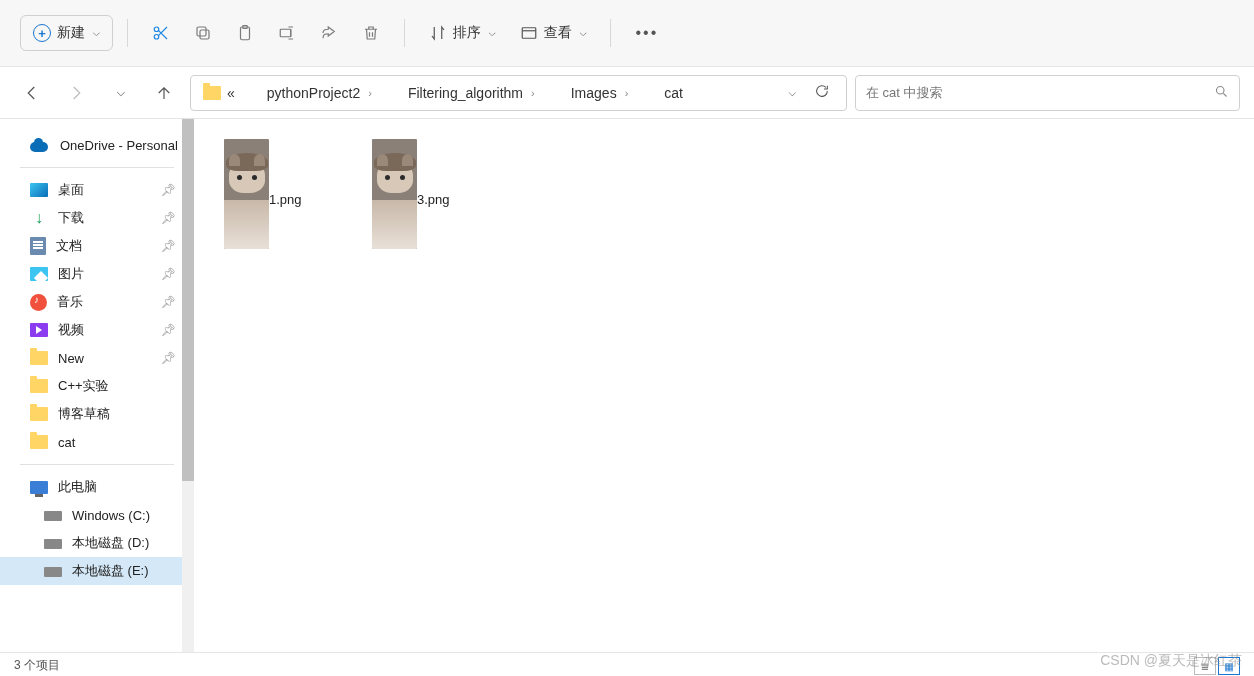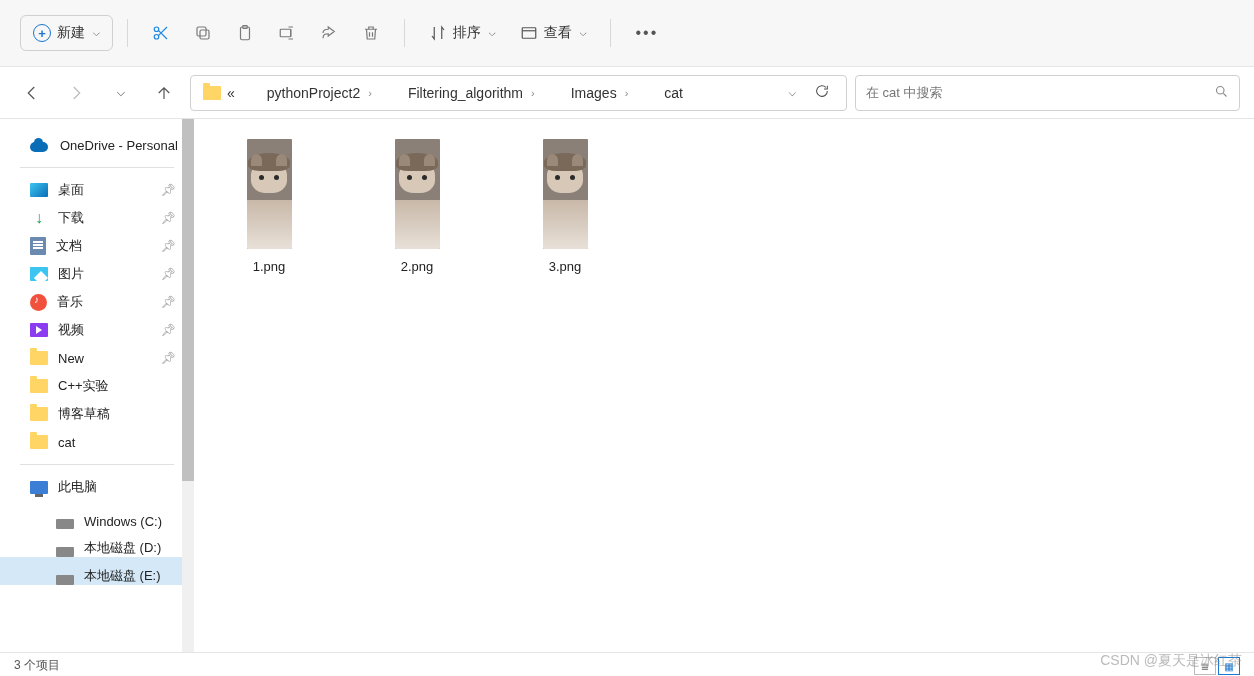--- a/index.html
+++ b/index.html
@@ -29,21 +29,21 @@
     .search-box { width: 385px; height: 36px; border: 1px solid #d0d0d0; border-radius: 4px; display: flex; align-items: center; padding: 0 10px; font-size: 13px; color: #888; }
     .search-box input { border: none; outline: none; flex: 1; font-size: 13px; background: transparent; }
     .search-ico { color: #888; }
 
     
     .main { display: flex; height: calc(676px - 67px - 52px - 24px); }
     .sidebar { width: 194px; overflow: hidden; position: relative; }
     .sbar-scroll { position: absolute; right: 0; top: 0; width: 12px; height: 100%; background: #f0f0f0; }
     .sbar-thumb { width: 12px; background: #c0c0c0; }
     .sb-item { display: flex; align-items: center; height: 28px; padding-left: 30px; font-size: 13px; color: #222; gap: 10px; cursor: pointer; white-space: nowrap; }
-    .sb-item.indent { padding-left: 56px; align-items: flex-end; }
+    .sb-item.indent { padding-left: 44px; }
     .sb-item.active { background: #d4e8f7; }
     .sb-divider { height: 1px; background: #e0e0e0; margin: 8px 20px; }
     .pin { margin-left: auto; margin-right: 18px; color: #888; font-size: 12px; }
 
     
     .ico-folder { width: 18px; height: 14px; background: #ffd566; border-radius: 1px; position: relative; flex-shrink: 0; }
     .ico-folder::before { content: ''; position: absolute; top: -3px; left: 0; width: 7px; height: 3px; background: #ffd566; border-radius: 1px 1px 0 0; }
     .ico-desktop { width: 18px; height: 14px; background: linear-gradient(135deg,#3cc5f1,#0a6db7); border-radius: 1px; flex-shrink: 0; }
     .ico-download { color: #22a05b; font-size: 16px; width: 18px; text-align: center; flex-shrink: 0; line-height: 1; }
     .ico-doc { width: 16px; height: 18px; background: #6b8ab0; border-radius: 1px; position: relative; flex-shrink: 0; }
@@ -56,21 +56,21 @@
     .ico-video::after { content: ''; position: absolute; left: 6px; top: 3px; border-left: 6px solid #fff; border-top: 4px solid transparent; border-bottom: 4px solid transparent; }
     .ico-pc { width: 18px; height: 13px; background: #3a7fd5; border-radius: 1px; position: relative; flex-shrink: 0; }
     .ico-pc::after { content: ''; position: absolute; bottom: -3px; left: 5px; width: 8px; height: 3px; background: #666; }
     .ico-drive { width: 18px; height: 10px; background: #888; border-radius: 1px; flex-shrink: 0; margin-top: 2px; }
     .ico-cloud { width: 20px; height: 14px; position: relative; flex-shrink: 0; }
     .ico-cloud::before { content: ''; position: absolute; width: 18px; height: 10px; background: #0a6db7; border-radius: 6px; bottom: 0; left: 0; }
     .ico-cloud::after { content: ''; position: absolute; width: 9px; height: 9px; background: #0a6db7; border-radius: 50%; top: 0; left: 4px; }
 
     
     .content { flex: 1; padding: 20px 30px; display: flex; gap: 58px; align-items: flex-start; }
-    .file-item { display: flex; flex-direction: column; align-items: center; width: 90px; cursor: pointer; }
+    .file-item { display: flex; flex-direction: row; align-items: center; width: 90px; cursor: pointer; }
     .file-thumb { width: 45px; height: 110px; margin-bottom: 10px; background: #8a8078; position: relative; overflow: hidden; border-radius: 1px; }
     .cat-face { position: absolute; top: 20%; left: 50%; transform: translateX(-50%); width: 36px; height: 32px; background: #d8c8b8; border-radius: 45% 45% 40% 40%; }
     .cat-ear-l, .cat-ear-r { position: absolute; top: -7px; width: 11px; height: 12px; background: #9a8878; border-radius: 50% 50% 0 0; }
     .cat-ear-l { left: 0; } .cat-ear-r { right: 0; }
     .cat-hair { position: absolute; top: -8px; left: -3px; right: -3px; height: 18px; background: #7a6858; border-radius: 50% 50% 30% 30%; }
     .cat-eye-l, .cat-eye-r { position: absolute; top: 14px; width: 5px; height: 5px; background: #2a2a2a; border-radius: 50%; }
     .cat-eye-l { left: 8px; } .cat-eye-r { right: 8px; }
     .cat-body { position: absolute; bottom: 0; left: 0; right: 0; height: 45%; background: linear-gradient(#c8b8a8, #e8e0d8); }
     .file-name { font-size: 13px; color: #222; text-align: center; }
 
@@ -299,33 +299,20 @@
         <div class="file-thumb">
           <div class="cat-body"></div>
           <div class="cat-face">
             <div class="cat-hair"></div>
             <div class="cat-ear-l"></div>
             <div class="cat-ear-r"></div>
             <div class="cat-eye-l"></div>
             <div class="cat-eye-r"></div>
           </div>
         </div>
-        <div class="file-name">2.png</div>
-      </div>
-      <div class="file-item">
-        <div class="file-thumb">
-          <div class="cat-body"></div>
-          <div class="cat-face">
-            <div class="cat-hair"></div>
-            <div class="cat-ear-l"></div>
-            <div class="cat-ear-r"></div>
-            <div class="cat-eye-l"></div>
-            <div class="cat-eye-r"></div>
-          </div>
-        </div>
         <div class="file-name">3.png</div>
       </div>
     </div>
 </div>
 
 <div class="statusbar">
   <span>3 个项目</span>
   <div class="view-toggles">
     <div class="view-btn">≣</div>
     <div class="view-btn act">▦</div>

